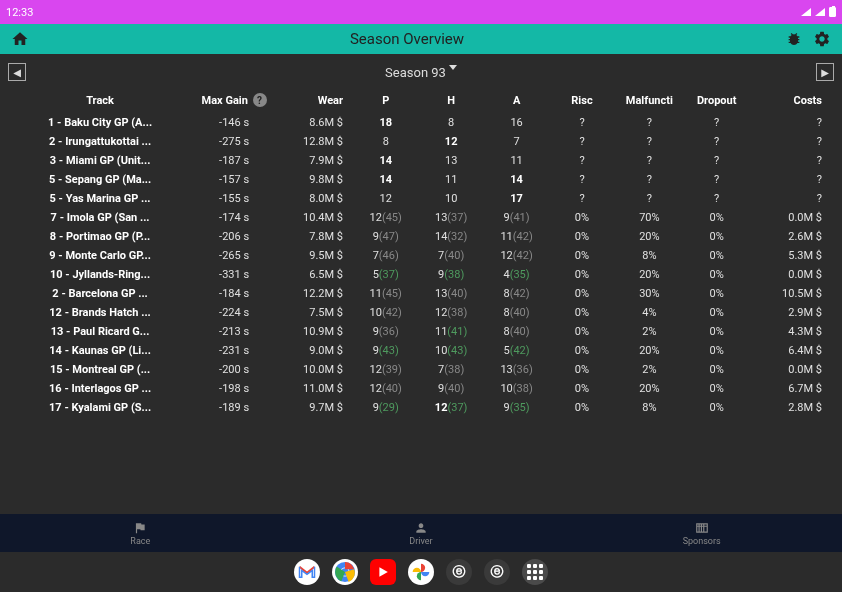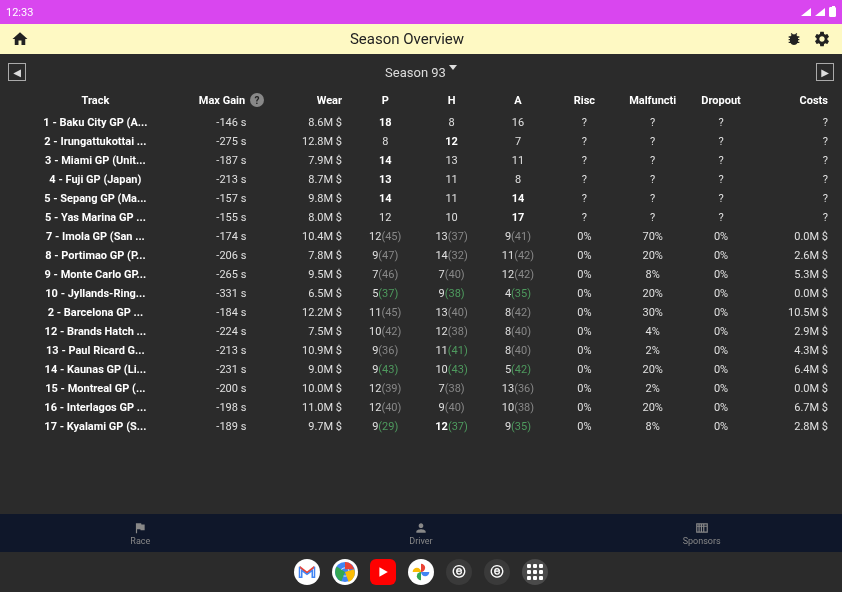--- a/index.html
+++ b/index.html
@@ -6,33 +6,33 @@
 body { width: 842px; height: 592px; background: #2b2b2b; color: #e0e0e0; overflow: hidden; position: relative; }
 
 
 .status-bar { height: 24px; background: #d946ef; display: flex; justify-content: space-between; align-items: center; padding: 0 6px; font-size: 11px; color: #fff; }
 .status-right { display: flex; gap: 4px; align-items: center; }
 .sig-tri { width: 0; height: 0; border-left: 10px solid transparent; border-bottom: 8px solid #fff; }
 .batt { width: 7px; height: 10px; border: 1px solid #fff; border-radius: 1px; position: relative; background:#fff; }
 .batt::before { content:''; position:absolute; top:-2px; left:2px; width:3px; height:1px; background:#fff; }
 
 
-.app-bar { height: 30px; background: #fef9c3; display: flex; align-items: center; padding: 0 8px; color: #222; }
+.app-bar { height: 30px; background: #14b8a6; display: flex; align-items: center; padding: 0 8px; color: #222; }
 .app-bar .title { flex: 1; text-align: center; font-size: 15px; }
 .icon-btn { width: 24px; height: 24px; display: inline-flex; align-items: center; justify-content: center; cursor: pointer; }
 .app-bar-right { display: flex; gap: 4px; }
 
 
 .sub-header { height: 36px; display: flex; align-items: center; justify-content: space-between; padding: 0 8px; color: #ddd; font-size: 13px; }
 .nav-box { width: 18px; height: 18px; border: 1px solid #aaa; display: flex; align-items: center; justify-content: center; font-size: 10px; cursor: pointer; }
 .season-selector { display: flex; align-items: flex-start; gap: 3px; cursor: pointer; }
 .dropdown-tri { width:0; height:0; border-left:4px solid transparent; border-right:4px solid transparent; border-top:5px solid #ddd; }
 
 
-.table-wrap { padding: 0 6px; }
+.table-wrap { padding: 0 12px; }
 table { width: 100%; border-collapse: collapse; font-size: 11px; }
 th, td { padding: 3px 4px; text-align: center; white-space: nowrap; }
 th { color: #fff; font-weight: bold; padding-bottom: 6px; }
 .track-col { text-align: center; width: 140px; max-width:140px; overflow:hidden; text-overflow: ellipsis; color:#fff; font-weight:bold; }
 th.track-col { text-align:center; }
 .maxgain-col { width: 56px; }
 .wear-col { width: 58px; text-align: right; padding-right: 10px;}
 .pha-col { width: 52px; }
 .risc-col, .malf-col, .drop-col { width: 52px; }
 .costs-col { width: 64px; text-align: right; padding-right: 8px;}
@@ -141,32 +141,20 @@
           <td class="wear-col">7.9M $</td>
           <td class="pha-col"><span class="bold">14</span></td>
           <td class="pha-col"><span class="">13</span></td>
           <td class="pha-col"><span class="">11</span></td>
           <td class="risc-col">?</td>
           <td class="malf-col">?</td>
           <td class="drop-col">?</td>
           <td class="costs-col">?</td>
         </tr>
         <tr>
-          <td class="track-col">4 - Fuji GP (Japan)</td>
-          <td class="maxgain-col">-213 s</td>
-          <td class="wear-col">8.7M $</td>
-          <td class="pha-col"><span class="bold">13</span></td>
-          <td class="pha-col"><span class="">11</span></td>
-          <td class="pha-col"><span class="">8</span></td>
-          <td class="risc-col">?</td>
-          <td class="malf-col">?</td>
-          <td class="drop-col">?</td>
-          <td class="costs-col">?</td>
-        </tr>
-        <tr>
           <td class="track-col">5 - Sepang GP (Ma...</td>
           <td class="maxgain-col">-157 s</td>
           <td class="wear-col">9.8M $</td>
           <td class="pha-col"><span class="bold">14</span></td>
           <td class="pha-col"><span class="">11</span></td>
           <td class="pha-col"><span class="bold">14</span></td>
           <td class="risc-col">?</td>
           <td class="malf-col">?</td>
           <td class="drop-col">?</td>
           <td class="costs-col">?</td>

